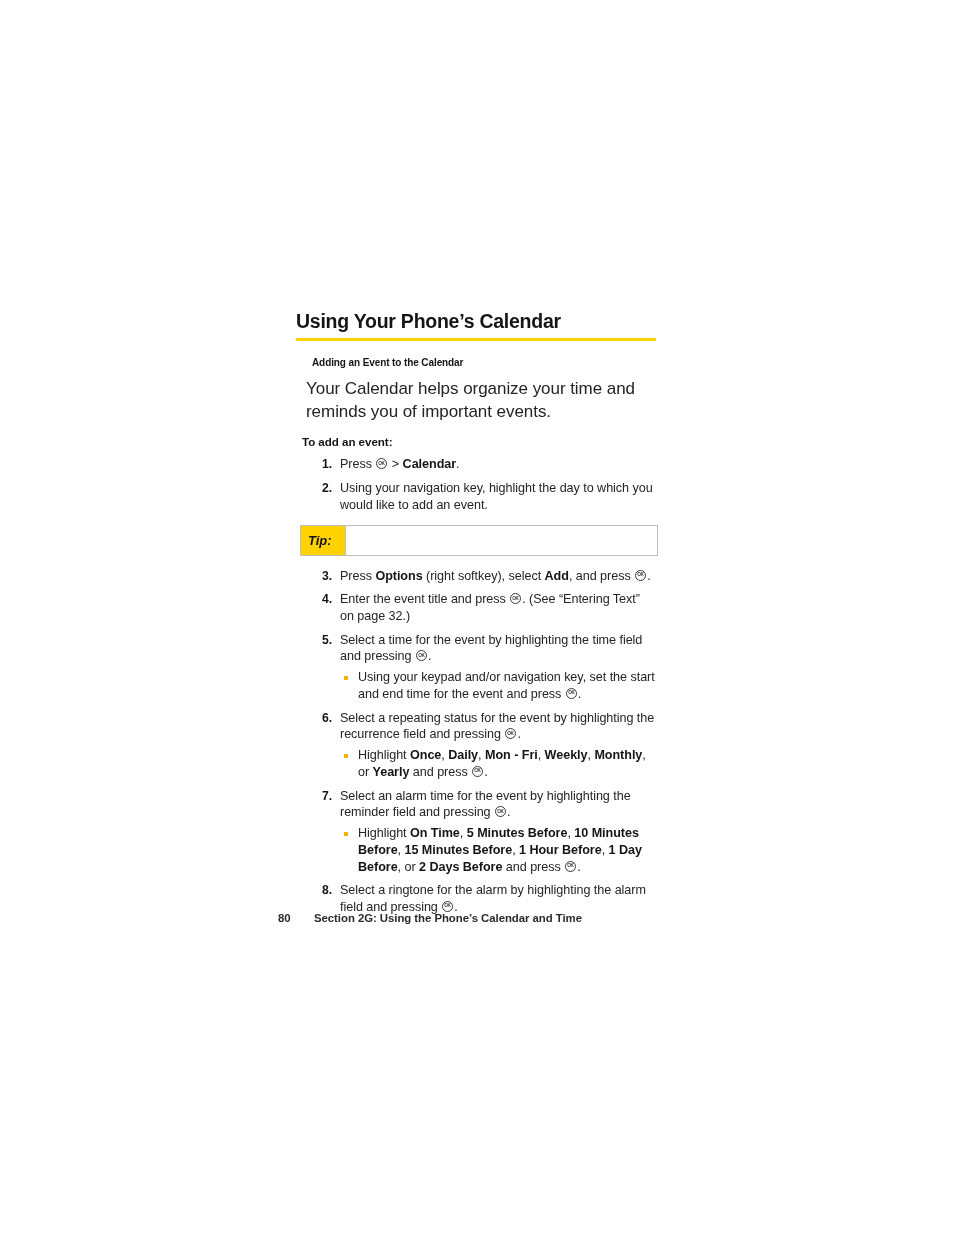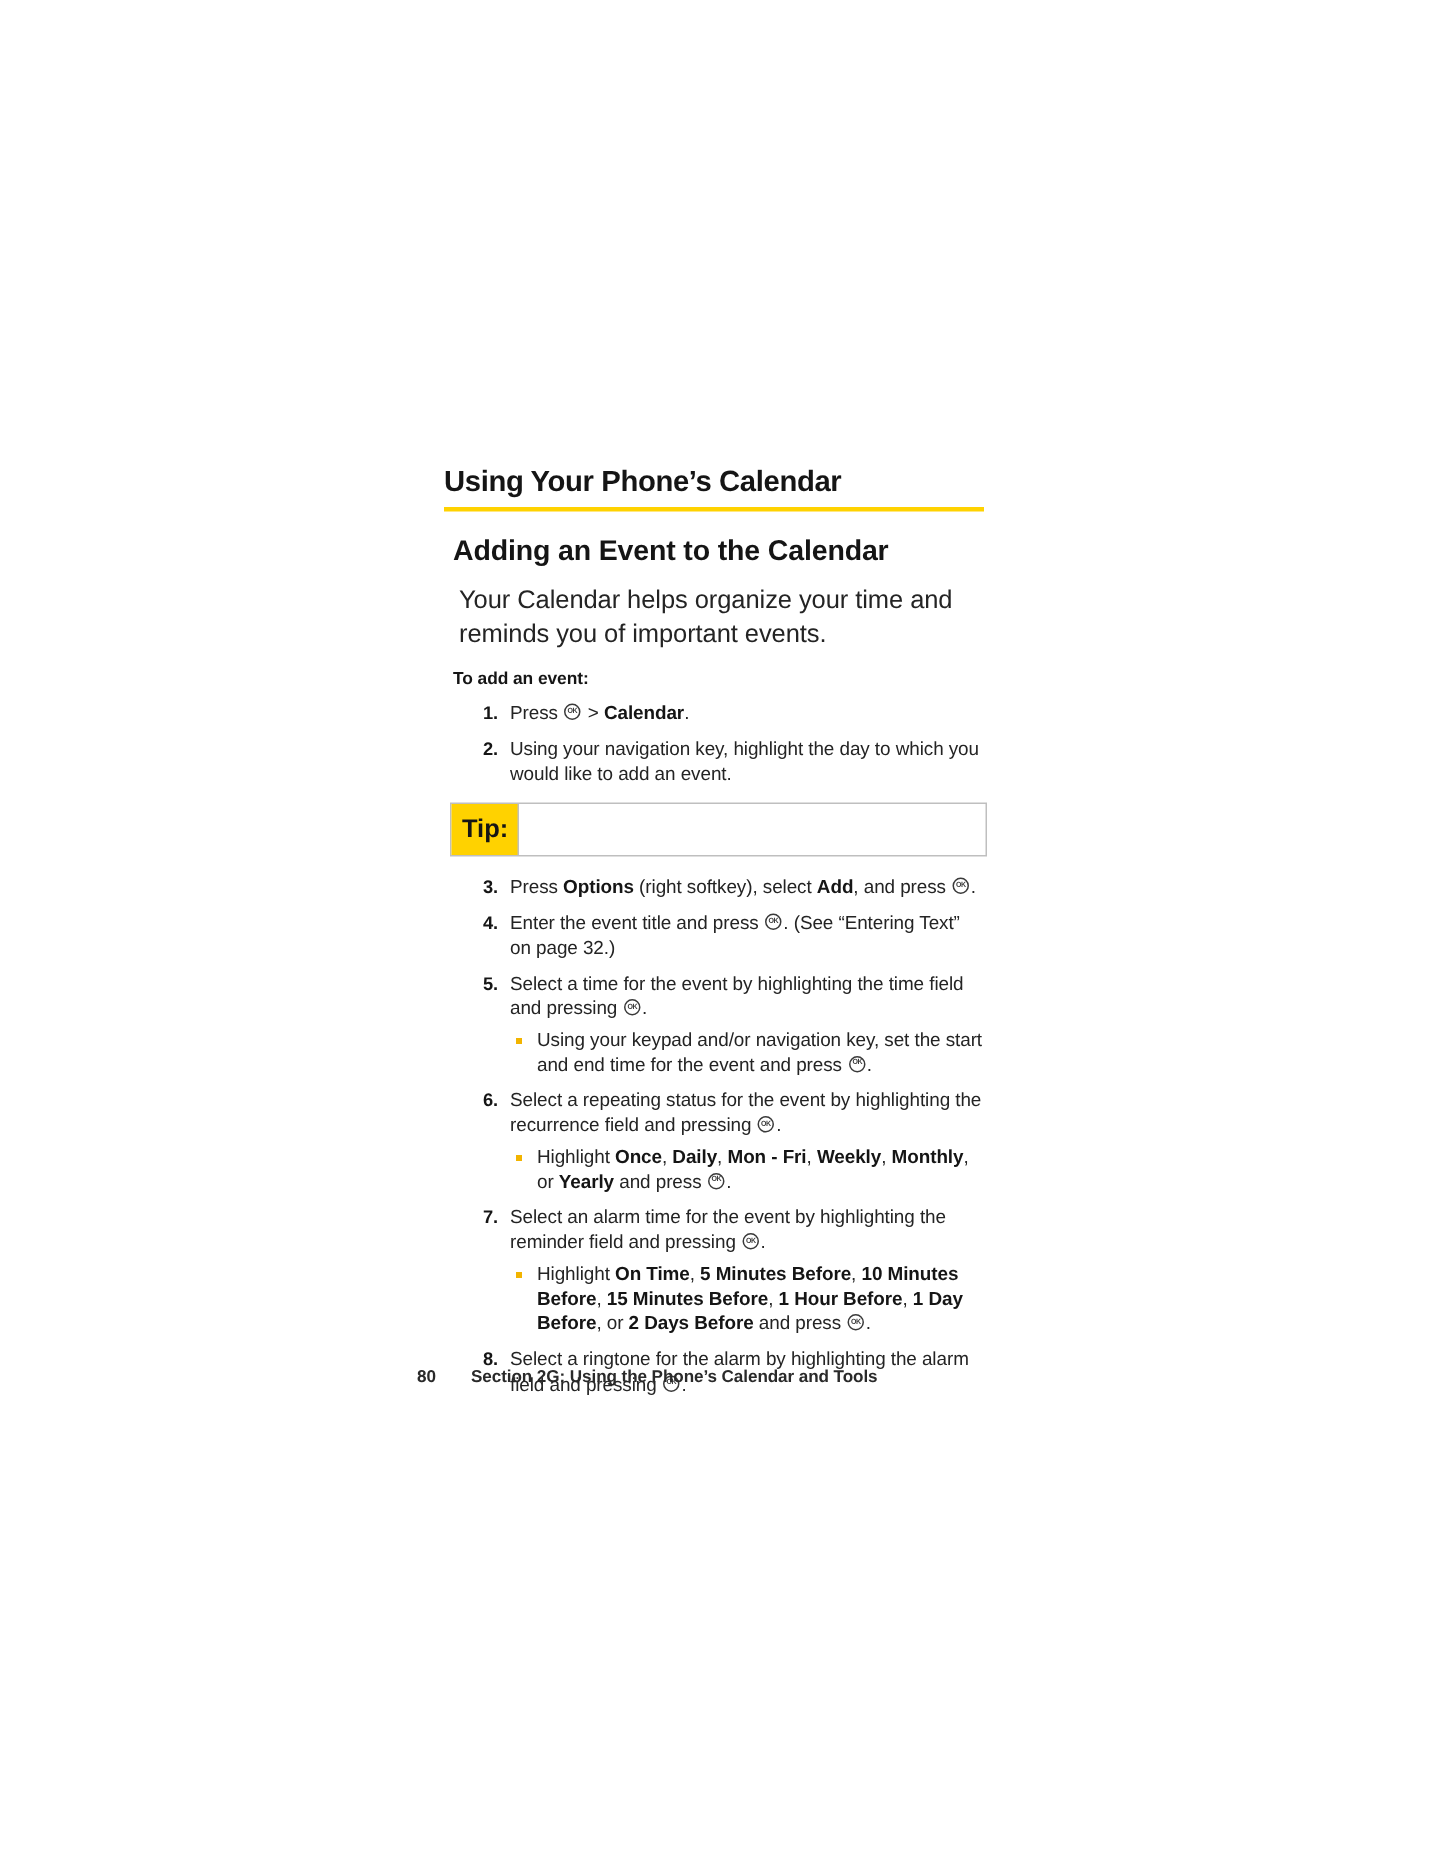--- a/index.html
+++ b/index.html
@@ -44,25 +44,25 @@
   }
   .rule-yellow {
     height: 3px;
     background: #FFD200;
     width: 360px;
     margin: 0 0 16px 0;
   }
 
   
   .h2 {
-    font-size: 19px;
+    font-size: 10px;
     font-weight: bold;
     color: #151515;
     letter-spacing: -0.1px;
-    margin: 0 0 9px 6px;
+    margin: 0 0 9px 16px;
     line-height: 1.2;
   }
 
   
   .para {
     font-size: 17px;
     line-height: 1.32;
     color: #242424;
     margin: 0 0 12px 10px;
     letter-spacing: -0.05px;
@@ -131,26 +131,27 @@
     display: flex;
     width: 358px;
     margin: 11px 0 12px 4px;
     border: 1px solid #BFBFBF;
     box-sizing: border-box;
   }
   .tip-label {
     background: #FFD200;
     width: 45px;
     flex: 0 0 45px;
-    font-size: 17px;
+    font-size: 13px;
     font-weight: bold;
     color: #151515;
     padding: 7px 0 7px 7px;
     box-sizing: border-box;
     border-right: 1px solid #BFBFBF;
+    font-style: italic;
   }
   .tip-body {
     background: #ECECEC;
     flex: 1 1 auto;
     padding: 6px 8px 7px 9px;
     font-size: 11.1px;
     line-height: 1.3;
     color: #242424;
     letter-spacing: -0.05px;
     box-sizing: border-box;
@@ -236,16 +237,16 @@
           </ul></li>
         <li class="step"><span class="num">7.</span><span>Select an alarm time for the event by highlighting the reminder field and pressing <span class="okkey"></span>.</span><ul class="subs">
             <li class="sub"><span class="sq"></span><span>Highlight <b>On Time</b>, <b>5 Minutes Before</b>, <b>10 Minutes Before</b>, <b>15 Minutes Before</b>, <b>1 Hour Before</b>, <b>1 Day Before</b>, or <b>2 Days Before</b> and press <span class="okkey"></span>.</span></li>
           </ul></li>
         <li class="step"><span class="num">8.</span><span>Select a ringtone for the alarm by highlighting the alarm field and pressing <span class="okkey"></span>.</span></li>
       </ol>
 
   </div>
 
   <div class="footer">
-    <span class="pg">80</span><span>Section 2G: Using the Phone’s Calendar and Tools</span>
+    <span class="pg">80</span><span>Section 2G: Using the Phone’s Calendar and Time</span>
   </div>
 
 </div>
 
 </body></html>

